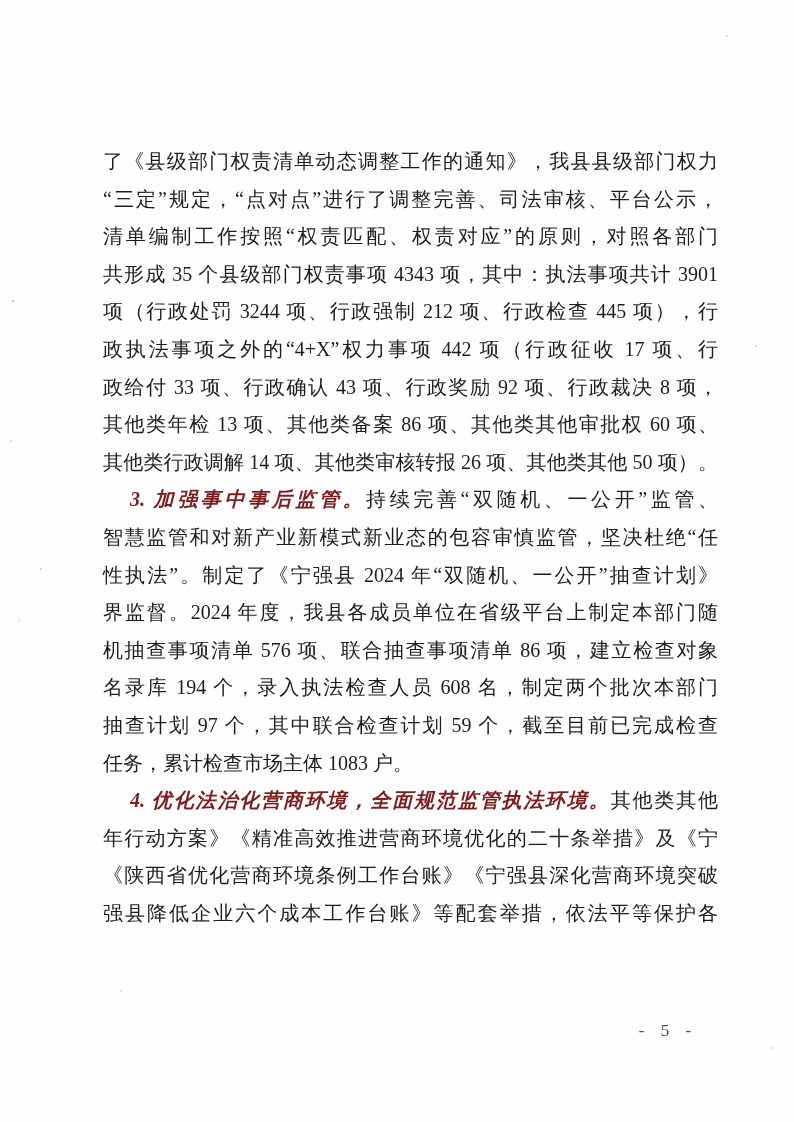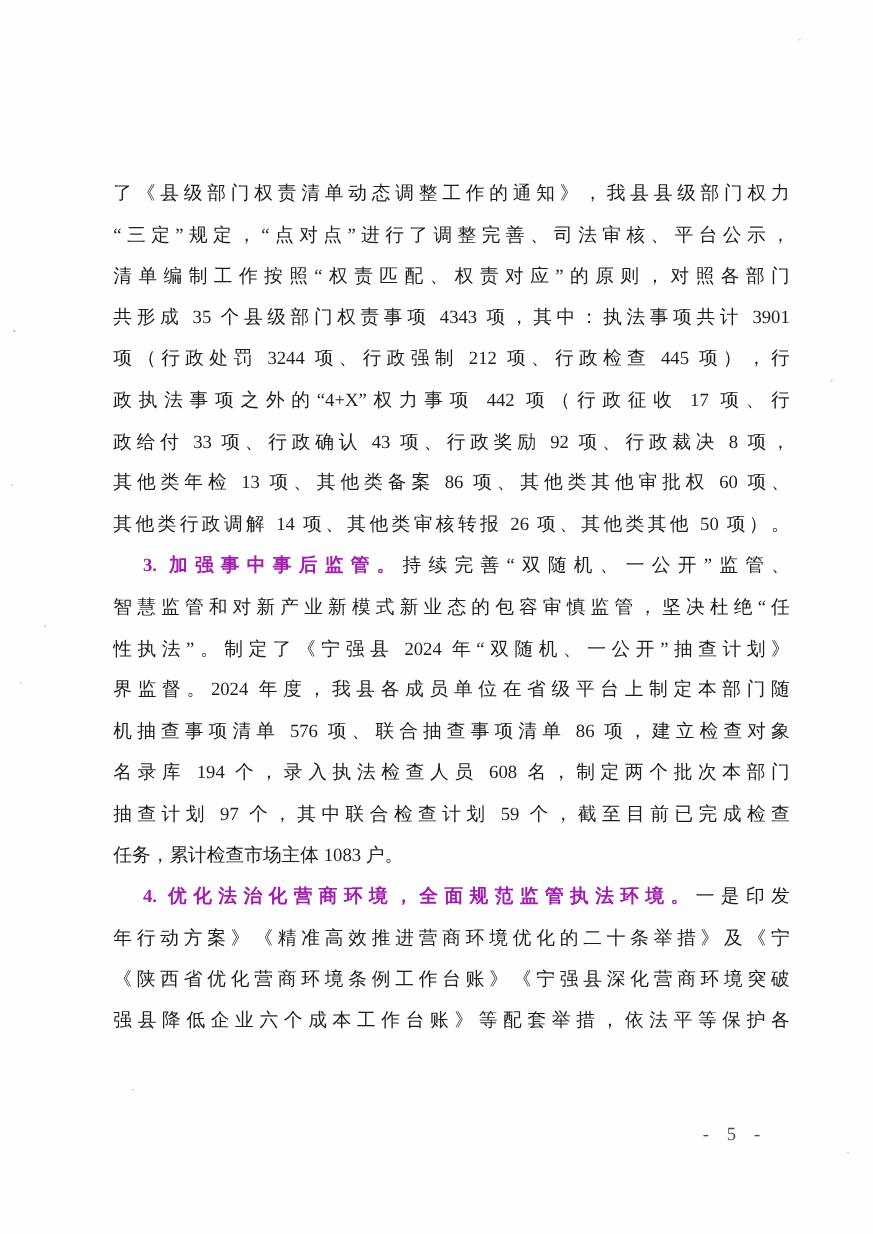--- a/index.html
+++ b/index.html
@@ -9,35 +9,35 @@
     position: relative;
     font-family: "Liberation Serif", "DejaVu Serif", serif;
     overflow: hidden;
   }
   .page {
     position: absolute; inset: 0;
     background: #fefefe;
   }
   .body-text {
     position: absolute;
-    left: 103px; top: 157px; width: 615px;
+    left: 103px; top: 143px; width: 615px;
     color: #1d1d1d;
-    font-size: 17px;
+    font-size: 20px;
   }
   .line {
     height: 37.6px;
     line-height: 37.6px;
     text-align: justify;
     text-align-last: justify;
     text-justify: inter-character;
     overflow: visible;
   }
   .line.indent { padding-left: 27px; }
   .line.no-justify { text-align-last: left; }
-  .lead { font-weight: 700; color: #a21caf; }
+  .lead { font-weight: 700; color: #7f1d1d; font-style: italic; }
   .page-number {
     position: absolute;
     left: 618px; top: 1016px; width: 100px;
     text-align: center;
     font-size: 17px;
     color: #4c4c4c;
     letter-spacing: 6px;
     line-height: 30px;
     white-space: nowrap;
   }
@@ -78,21 +78,21 @@
       <span class="lead">3. 加强事中事后监管。</span><span>持续完善“双随机、一公开”监管、</span>
     </div>
     <div class="line">智慧监管和对新产业新模式新业态的包容审慎监管，坚决杜绝“任</div>
     <div class="line">性执法”。制定了《宁强县 2024 年“双随机、一公开”抽查计划》</div>
     <div class="line">界监督。2024 年度，我县各成员单位在省级平台上制定本部门随</div>
     <div class="line">机抽查事项清单 576 项、联合抽查事项清单 86 项，建立检查对象</div>
     <div class="line">名录库 194 个，录入执法检查人员 608 名，制定两个批次本部门</div>
     <div class="line">抽查计划 97 个，其中联合检查计划 59 个，截至目前已完成检查</div>
     <div class="line no-justify">任务，累计检查市场主体 1083 户。</div>
     <div class="line indent">
-      <span class="lead">4. 优化法治化营商环境，全面规范监管执法环境。</span><span>一是印发</span>
+      <span class="lead">4. 优化法治化营商环境，全面规范监管执法环境。</span><span>其他类其他</span>
     </div>
     <div class="line">年行动方案》《精准高效推进营商环境优化的二十条举措》及《宁</div>
     <div class="line">《陕西省优化营商环境条例工作台账》《宁强县深化营商环境突破</div>
     <div class="line">强县降低企业六个成本工作台账》等配套举措，依法平等保护各</div>
   </div>
 
   <div class="page-number">- 5 -</div>
 
 </div>
 

